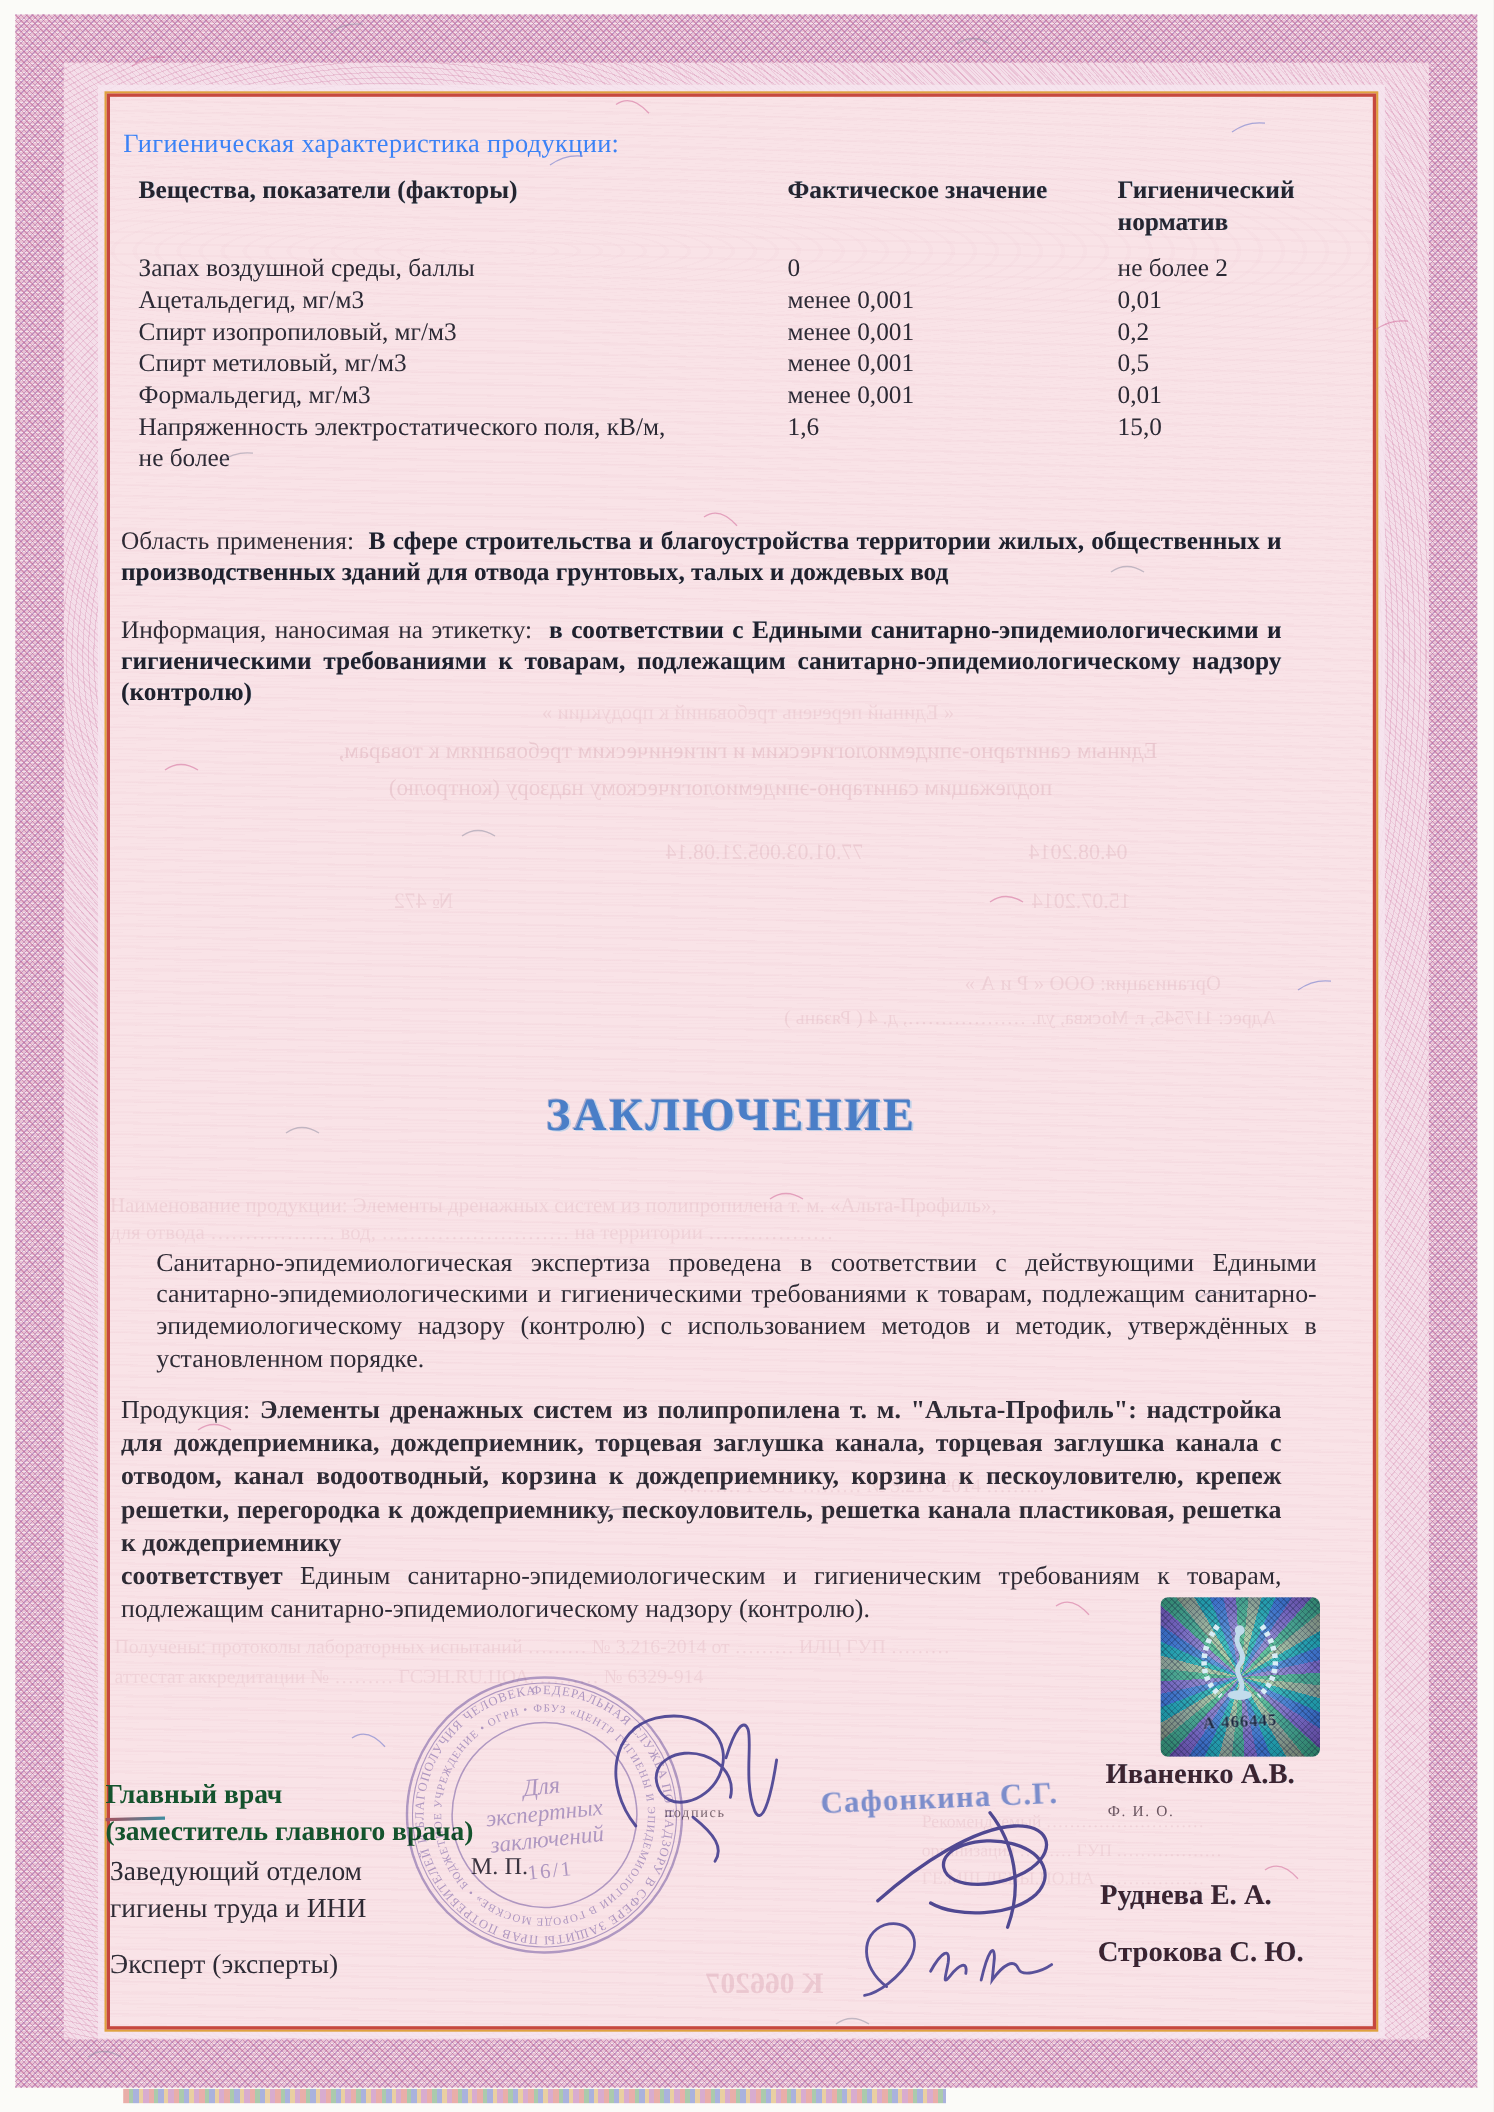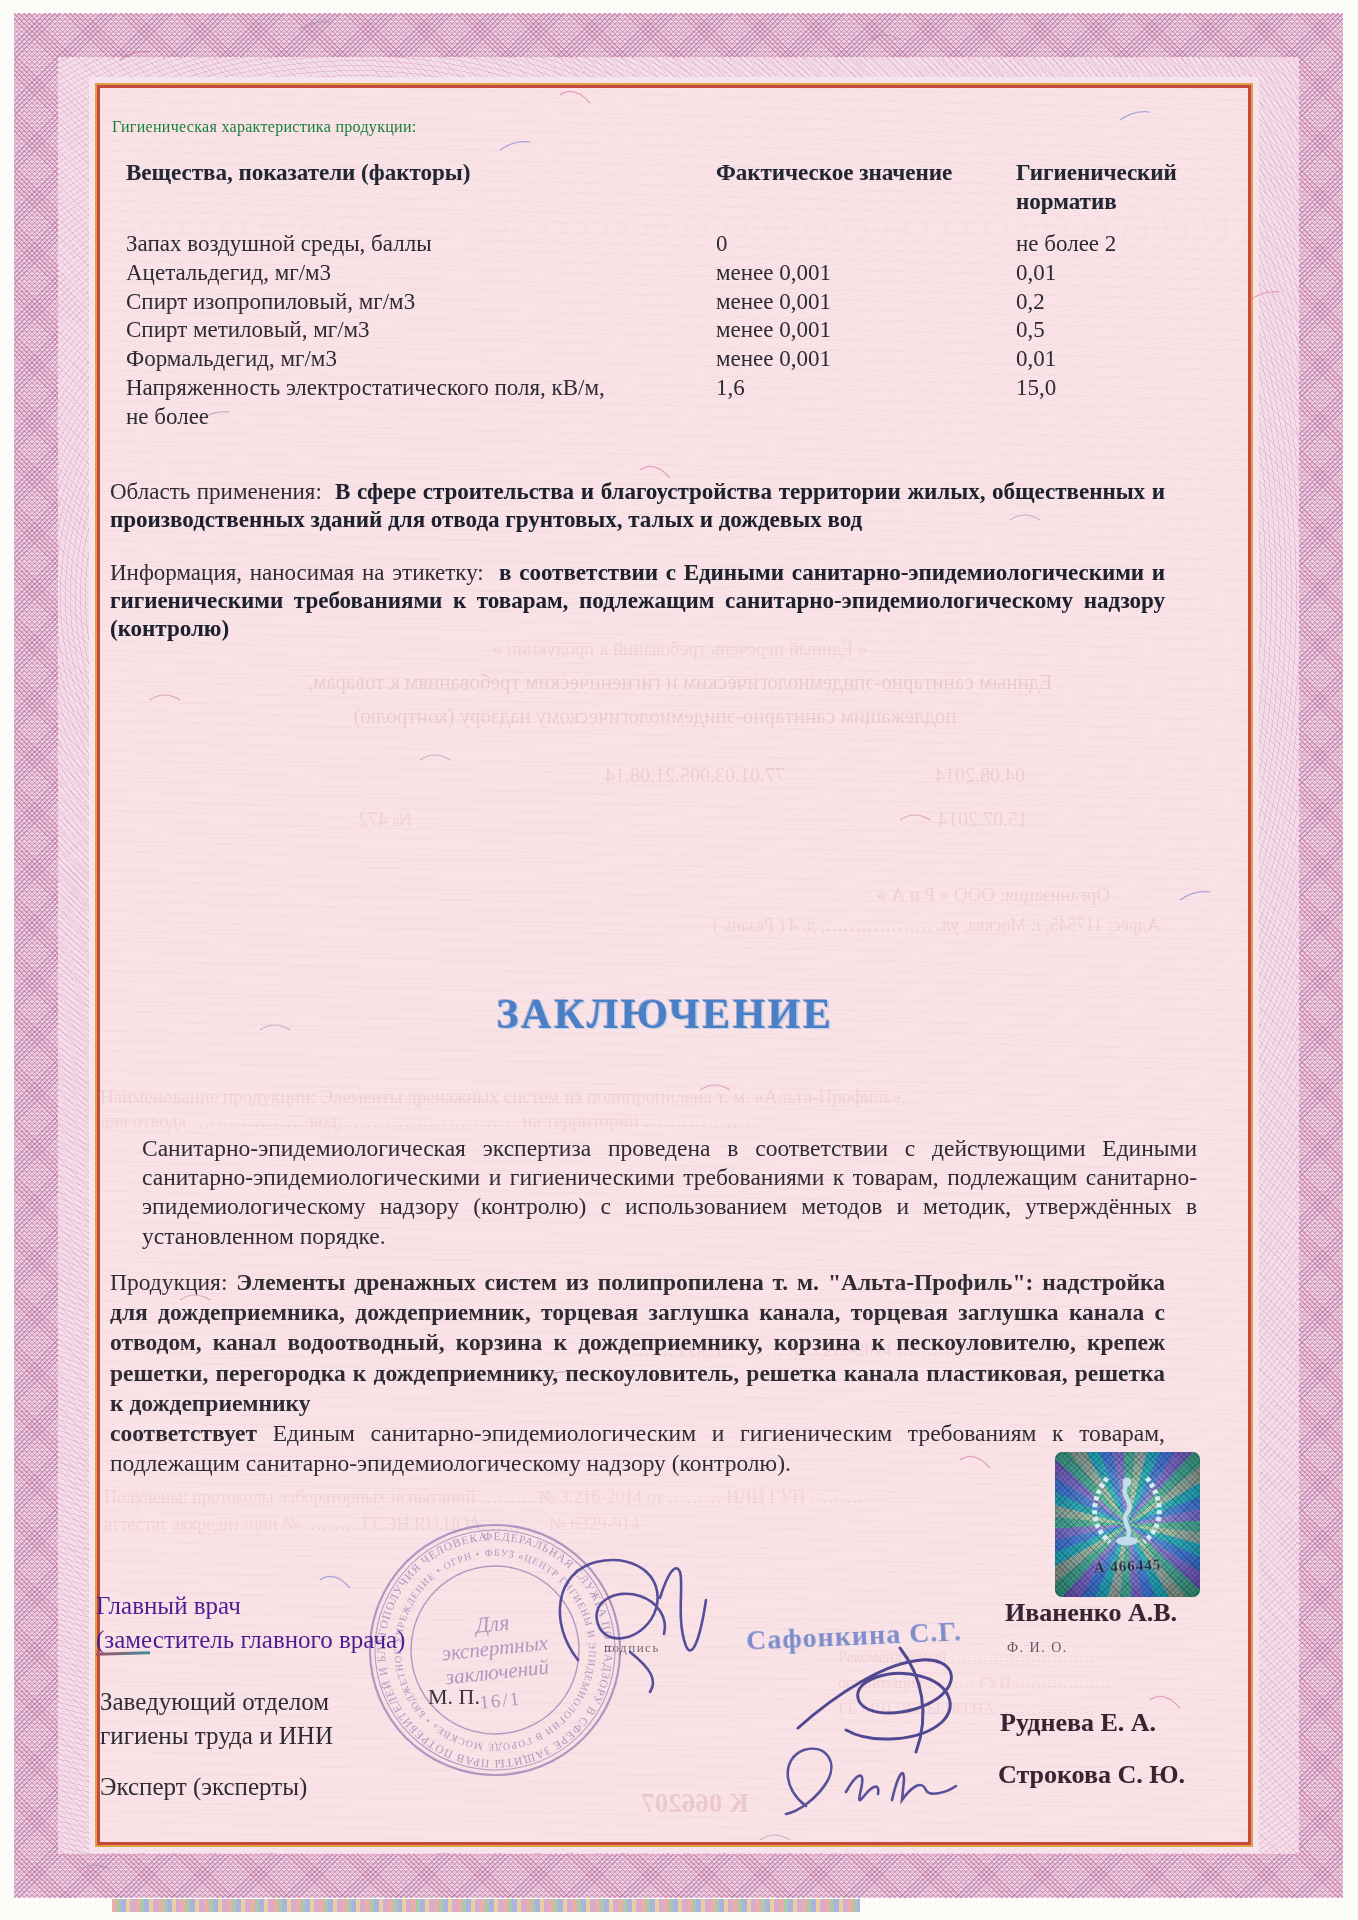--- a/index.html
+++ b/index.html
@@ -21,21 +21,21 @@
       #f4dee9;}
   .sheet{position:absolute;left:97px;top:85px;width:1154px;height:1760px;box-sizing:border-box;
     border:3px solid #c6483f;
     box-shadow:0 0 0 2px #dfa23f, 0 0 0 8px rgba(246,229,238,.85);
     background:
       repeating-linear-gradient(1.5deg, rgba(235,196,206,.14) 0 2px, rgba(0,0,0,0) 2px 10px),
       repeating-radial-gradient(ellipse 620px 90px at 30% 8%, rgba(236,199,210,.12) 0 4px, rgba(0,0,0,0) 4px 20px),
       #f9e3e7;}
   .b{font-weight:700;}
   .just{text-align:justify;}
-  .title{font-size:16px;color:#15803d;letter-spacing:.3px;}
+  .title{font-size:24px;color:#3b82f6;letter-spacing:.3px;}
 
   
   .grid-table{position:absolute;left:0;top:158px;width:1260px;padding-left:126px;box-sizing:border-box;}
   .thead-row,.trow{display:grid;grid-template-columns:590px 300px 1fr;}
   .thead-row{font-weight:700;font-size:23px;line-height:29px;margin-bottom:14px;color:#26242f;
              text-shadow:.5px 0 rgba(0,160,210,.25);}
   .trow{font-size:23px;line-height:28.8px;color:#2c2a35;}
   .tc1{max-width:502px;}
 
   .section{left:110px;width:1055px;font-size:23px;line-height:28px;}
@@ -45,21 +45,21 @@
   .zakl{left:0;top:990px;width:1358px;text-align:center;transform:translateX(-14px);
         font-size:42px;font-weight:700;letter-spacing:2.5px;color:#4a7ec7;
         text-shadow:1.6px 1.4px 0 rgba(125,190,235,.45), -1px -1px 0 rgba(55,90,165,.4);}
 
   .para{left:110px;width:1055px;font-size:23.5px;}
   .p1{top:1134px;line-height:29.2px;margin-left:32px;}
   .p2{top:1267px;line-height:30.2px;}
   .p2 p{margin:0;}
 
   
-  .maroon{color:#4c1d95;font-weight:400;}
+  .maroon{color:#14532d;font-weight:700;margin-top:26px;}
   .signame{font-weight:700;color:#3c2330;text-shadow:.4px 0 rgba(0,150,200,.25);}
   .cap{font-size:13px;color:#7a6570;letter-spacing:1.5px;}
   .dash{left:96px;top:1652px;width:54px;height:3px;background:linear-gradient(90deg,#a8505e,#3f8da0);transform:rotate(-1.5deg);}
 
   .ghostlayer .ghost{position:absolute;color:#b66a7c;filter:blur(.7px);line-height:1.15;font-family:"Liberation Serif",serif;}
 
   .stampsvg{position:absolute;left:364px;top:1519px;width:262px;height:262px;transform:rotate(-6deg);opacity:.62;mix-blend-mode:multiply;}
   .sigsvg{position:absolute;left:0;top:0;width:1358px;height:1920px;pointer-events:none;}
   .facsimile{left:746px;top:1620px;font-size:28px;font-weight:700;color:#6b82c8;transform:rotate(-2.5deg);
              letter-spacing:1px;filter:blur(.45px);opacity:.88;}

